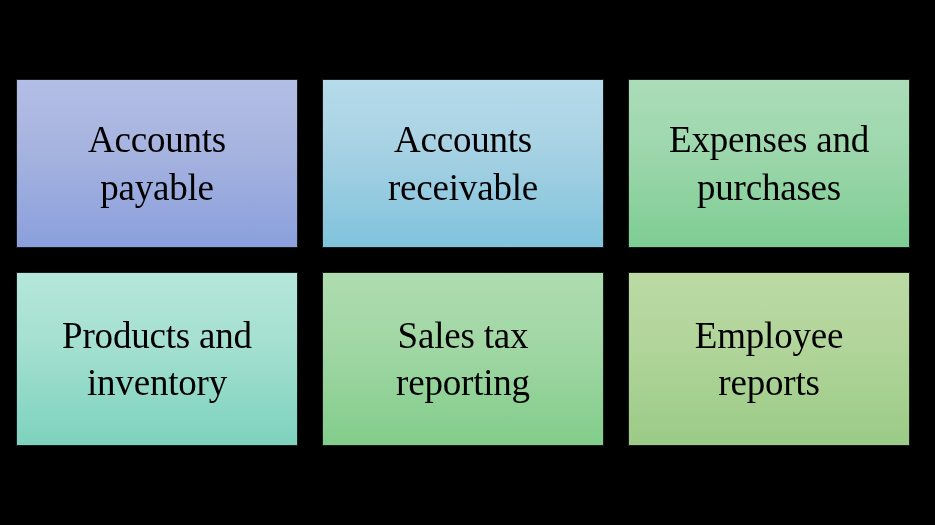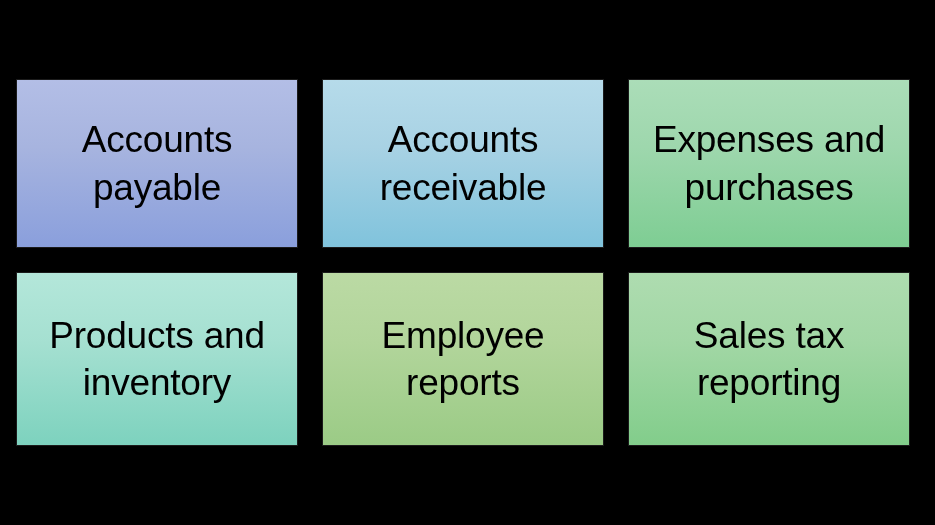--- a/index.html
+++ b/index.html
@@ -41,21 +41,21 @@
     align-items: center;
     justify-content: center;
     text-align: center;
     box-sizing: border-box;
     border: 1px solid #1b1b1b;
     overflow: hidden;
   }
 
   .func-box .box-label {
     display: block;
-    font-family: Liberation Sans, sans-serif;
+    font-family: Liberation Serif, serif;
     font-size: 37px;
     line-height: 1.28;
     color: #000000;
     letter-spacing: -0.2px;
     padding: 0 8px;
     white-space: pre-line;
   }
 
   
   .fill-ap  { background: linear-gradient(to bottom, #b3bee6 0%, #a7b4df 40%, #8a9fdc 100%); }
@@ -85,24 +85,24 @@
     <div class="func-box fill-ex">
       <span class="box-label">Expenses and
 purchases</span>
     </div>
 
     <div class="func-box fill-pi">
       <span class="box-label">Products and
 inventory</span>
     </div>
 
+    <div class="func-box fill-st">
+      <span class="box-label">Sales tax
+reporting</span>
+    </div>
+
     <div class="func-box fill-er">
       <span class="box-label">Employee
 reports</span>
-    </div>
-
-    <div class="func-box fill-st">
-      <span class="box-label">Sales tax
-reporting</span>
     </div>
 
   </div>
 </div>
 
 </body></html>

